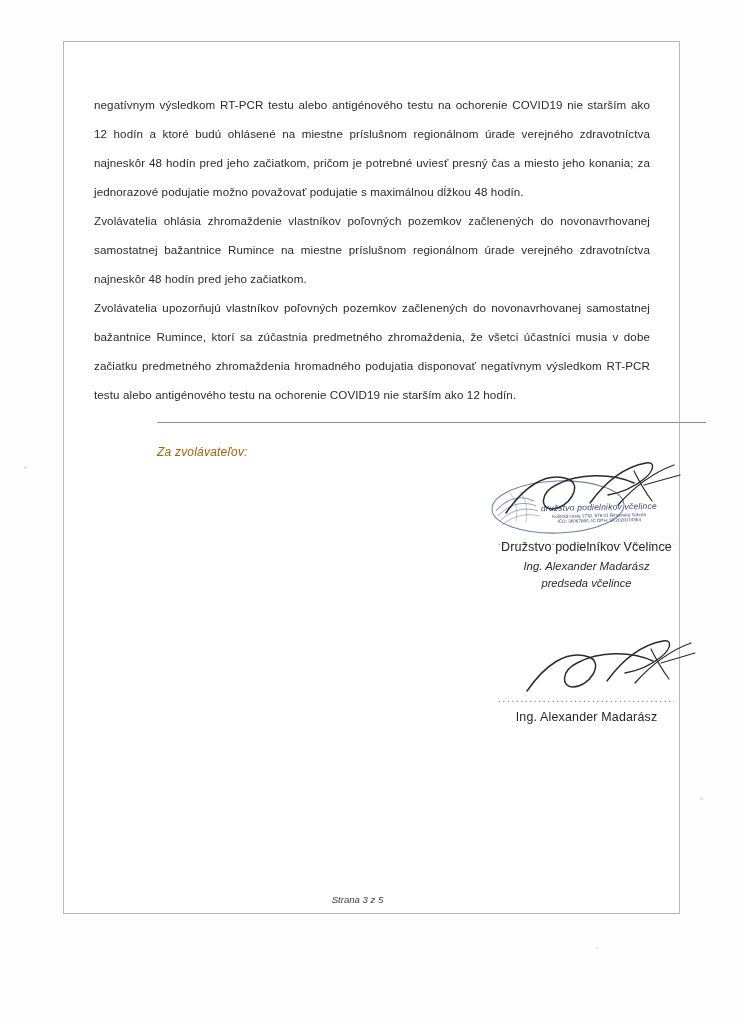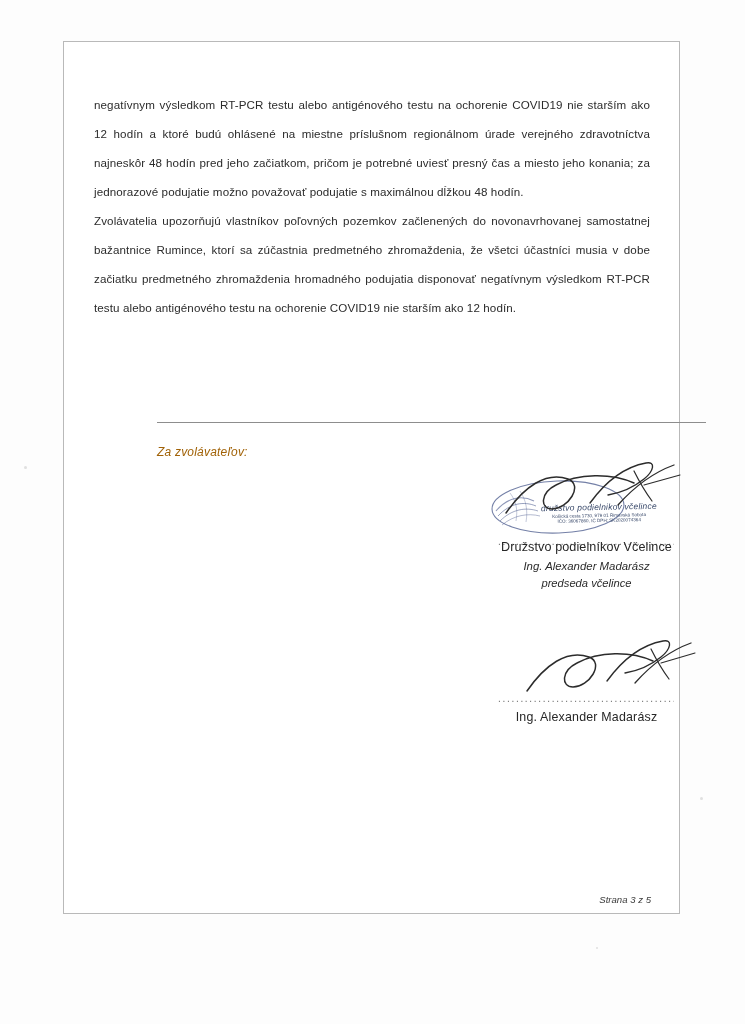--- a/index.html
+++ b/index.html
@@ -195,41 +195,42 @@
     font-size: 12.4px;
     color: #272727;
     letter-spacing: .2px;
   }
 
   .page-number {
     position: absolute;
     left: 0;
     top: 852px;
     width: 587px;
-    text-align: right;
+    text-align: center;
     font-size: 9.6px;
     font-style: italic;
     color: #3a3a3a;
   }
 </style>
 </head>
 <body>
 
 <div class="scan-page">
 
   <div class="speckle" style="left:24px;top:466px;width:3px;height:3px;"></div>
   <div class="speckle" style="left:206px;top:748px;width:3px;height:3px;"></div>
   <div class="speckle" style="left:403px;top:800px;width:3px;height:3px;"></div>
   <div class="speckle" style="left:700px;top:797px;width:3px;height:3px;"></div>
   <div class="speckle" style="left:596px;top:947px;width:2px;height:2px;"></div>
 
   <div class="page-frame">
 
     <div class="content">
       <p class="para">negatívnym výsledkom RT-PCR testu alebo antigénového testu na ochorenie COVID19 nie starším ako 12 hodín a ktoré budú ohlásené na miestne príslušnom regionálnom úrade verejného zdravotníctva najneskôr 48 hodín pred jeho začiatkom, pričom je potrebné uviesť presný čas a miesto jeho konania; za jednorazové podujatie možno považovať podujatie s maximálnou dĺžkou 48 hodín.</p>
+      <p class="para">Zvolávatelia ohlásia zhromaždenie vlastníkov poľovných pozemkov začlenených do novonavrhovanej samostatnej bažantnice Rumince na miestne príslušnom regionálnom úrade verejného zdravotníctva najneskôr 48 hodín pred jeho začiatkom.</p>
       <p class="para">Zvolávatelia upozorňujú vlastníkov poľovných pozemkov začlenených do novonavrhovanej samostatnej bažantnice Rumince, ktorí sa zúčastnia predmetného zhromaždenia, že všetci účastníci musia v dobe začiatku predmetného zhromaždenia hromadného podujatia disponovať negatívnym výsledkom RT-PCR testu alebo antigénového testu na ochorenie COVID19 nie starším ako 12 hodín.</p>
     </div>
 
     <div class="rule"></div>
 
     <div class="za-zvolavatelov">Za zvolávateľov:</div>
 
     <div class="stamp">
       <svg width="160" height="60" viewBox="0 0 160 60" fill="none" xmlns="http://www.w3.org/2000/svg">
         <ellipse cx="70" cy="30" rx="66" ry="26" stroke="#46558a" stroke-width="1.1" opacity=".75" transform="rotate(-2 70 30)"></ellipse>

